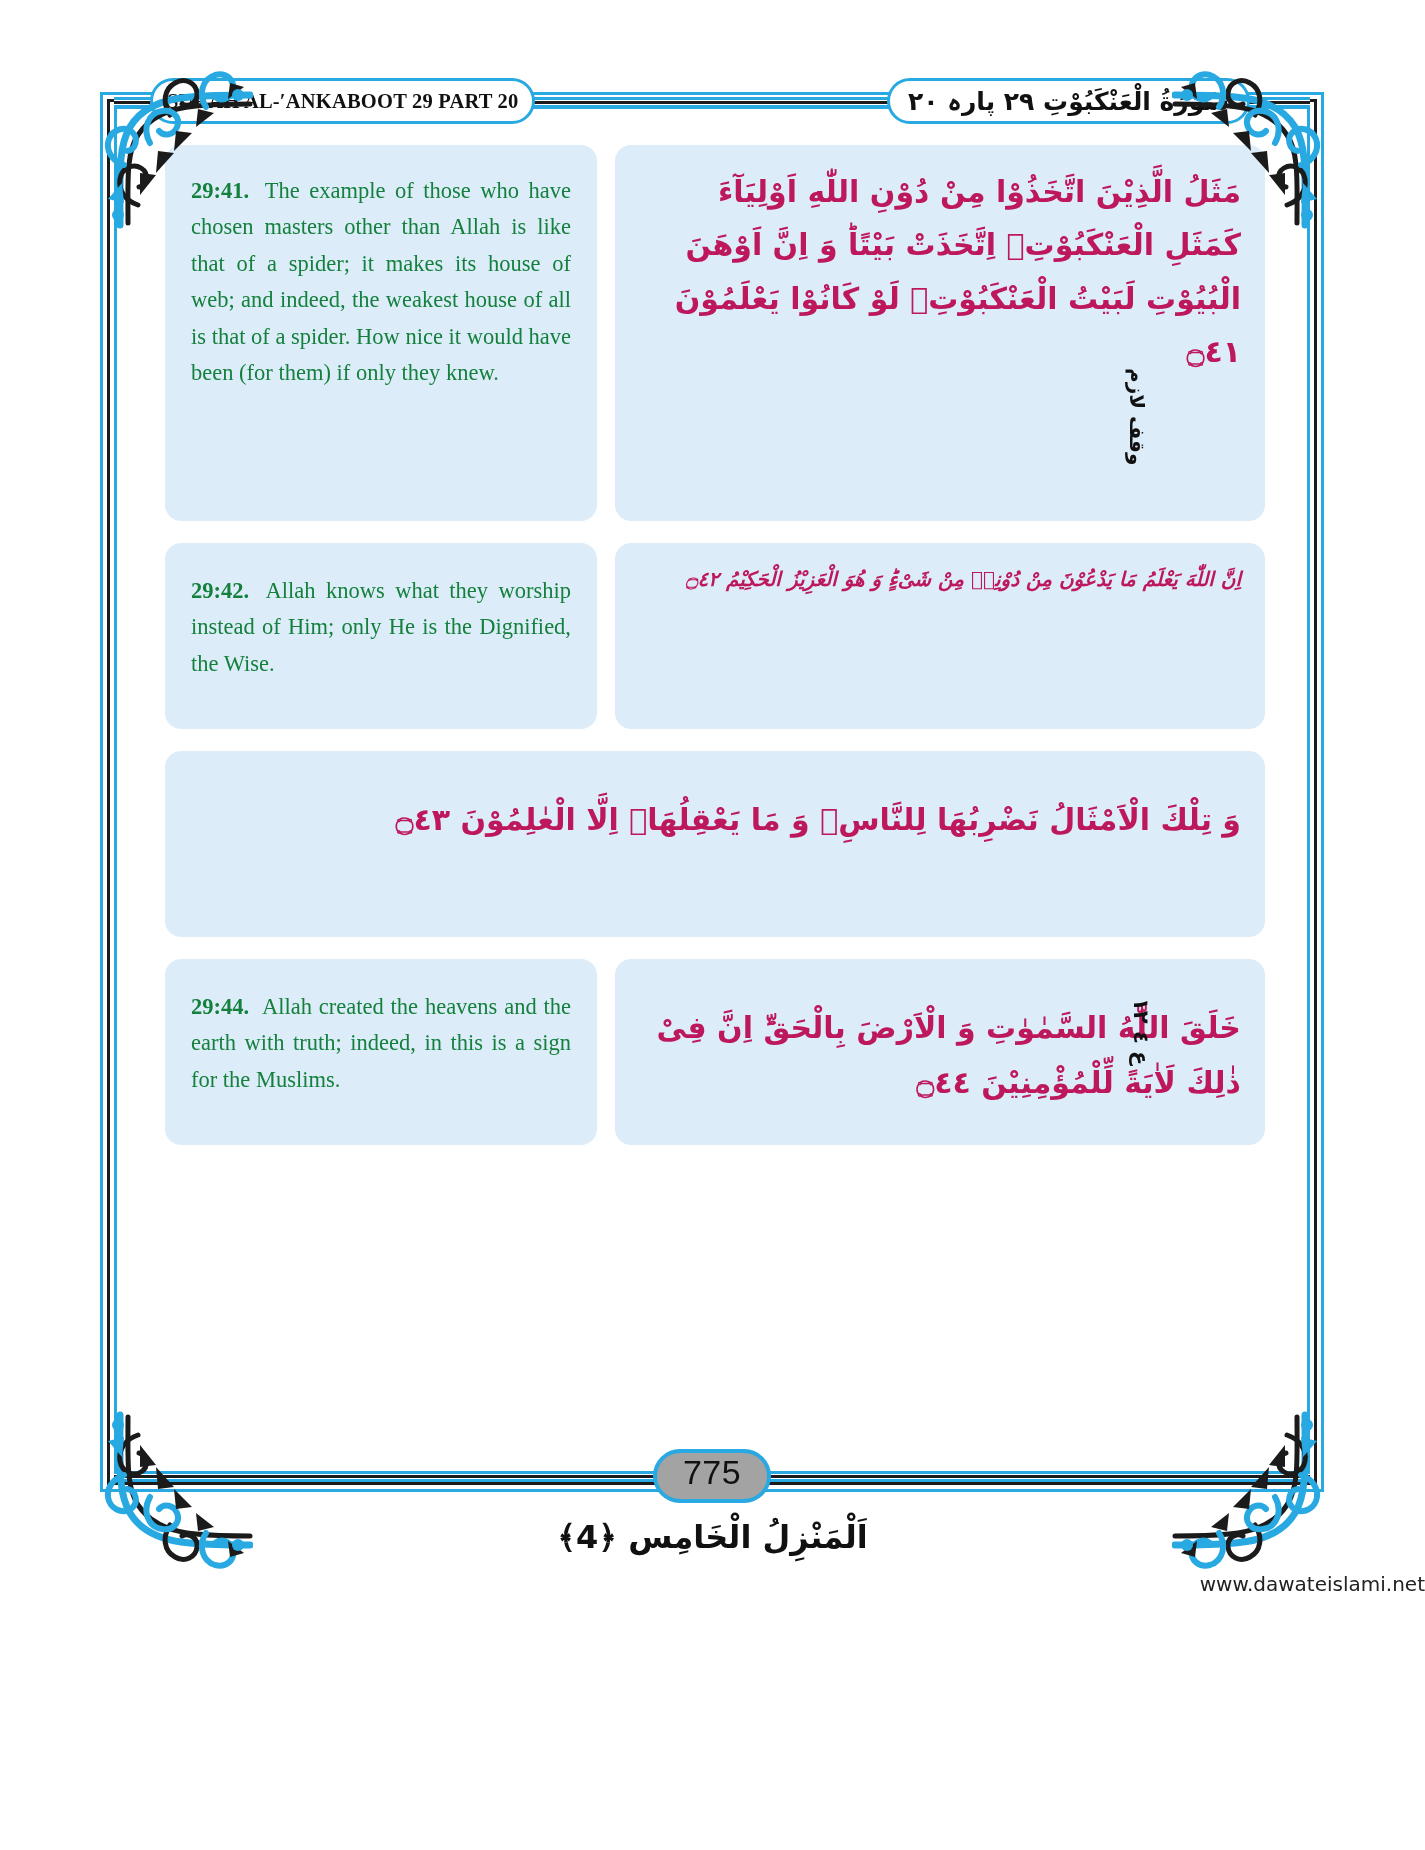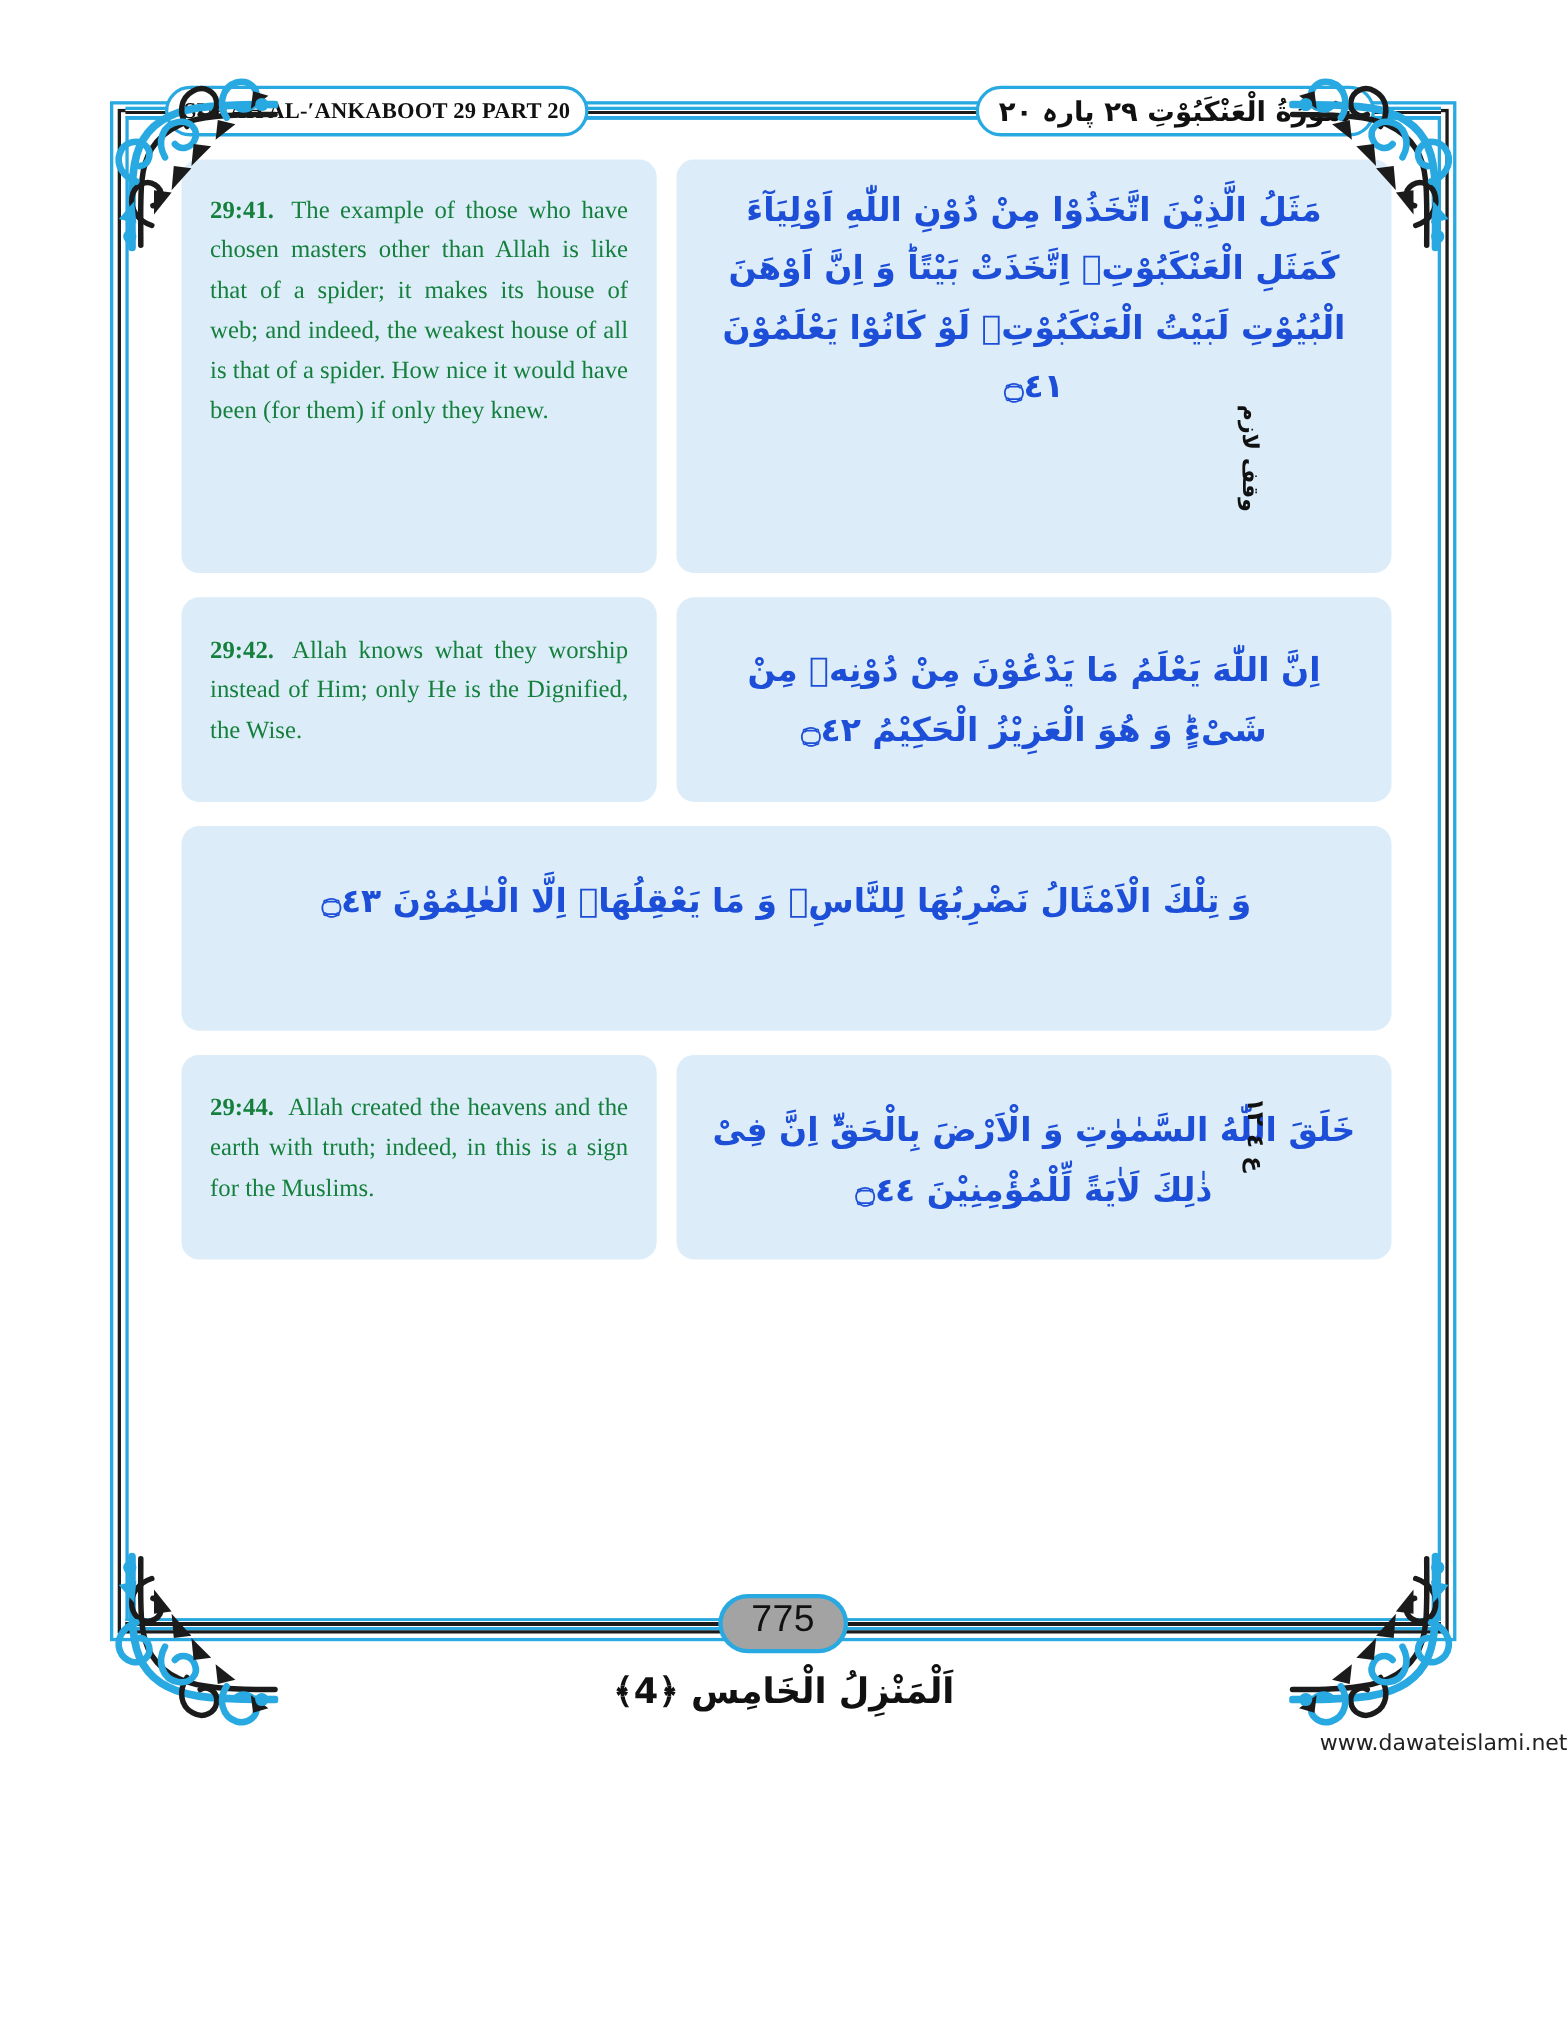--- a/index.html
+++ b/index.html
@@ -209,38 +209,38 @@
   .panel-en .vnum {
     font-weight: bold;
   }
 
   .panel-ar {
     flex: 1;
     padding: 20px 24px 18px 24px;
     font-family: "DejaVu Sans", sans-serif;
     font-size: 31px;
     line-height: 1.82;
-    color: #1d4ed8;
+    color: #be185d;
     direction: rtl;
-    text-align: center;
+    text-align: right;
     font-weight: bold;
   }
 
   
   .row-41 .panel-en,
   .row-41 .panel-ar { min-height: 376px; }
   .row-42 .panel-en,
   .row-42 .panel-ar { min-height: 186px; }
   .row-43 .panel-en,
   .row-43 .panel-ar { min-height: 186px; }
   .row-44 .panel-en,
   .row-44 .panel-ar { min-height: 186px; }
 
   .row-41 .panel-ar { font-size: 30px; line-height: 1.78; }
-  .row-42 .panel-ar { font-size: 30px; line-height: 1.82; padding-top: 40px; }
+  .row-42 .panel-ar { font-size: 20px; line-height: 1.82; padding-top: 18px; font-style: italic; }
   .row-43 .panel-ar { font-size: 30px; line-height: 1.82; padding-top: 42px; }
   .row-44 .panel-ar { font-size: 30px; line-height: 1.82; padding-top: 42px; }
 
   .row-42 .panel-en { padding-top: 30px; }
   .row-43 .panel-en { padding-top: 30px; }
   .row-44 .panel-en { padding-top: 30px; }
 
   
   .margin-note {
     position: absolute;

